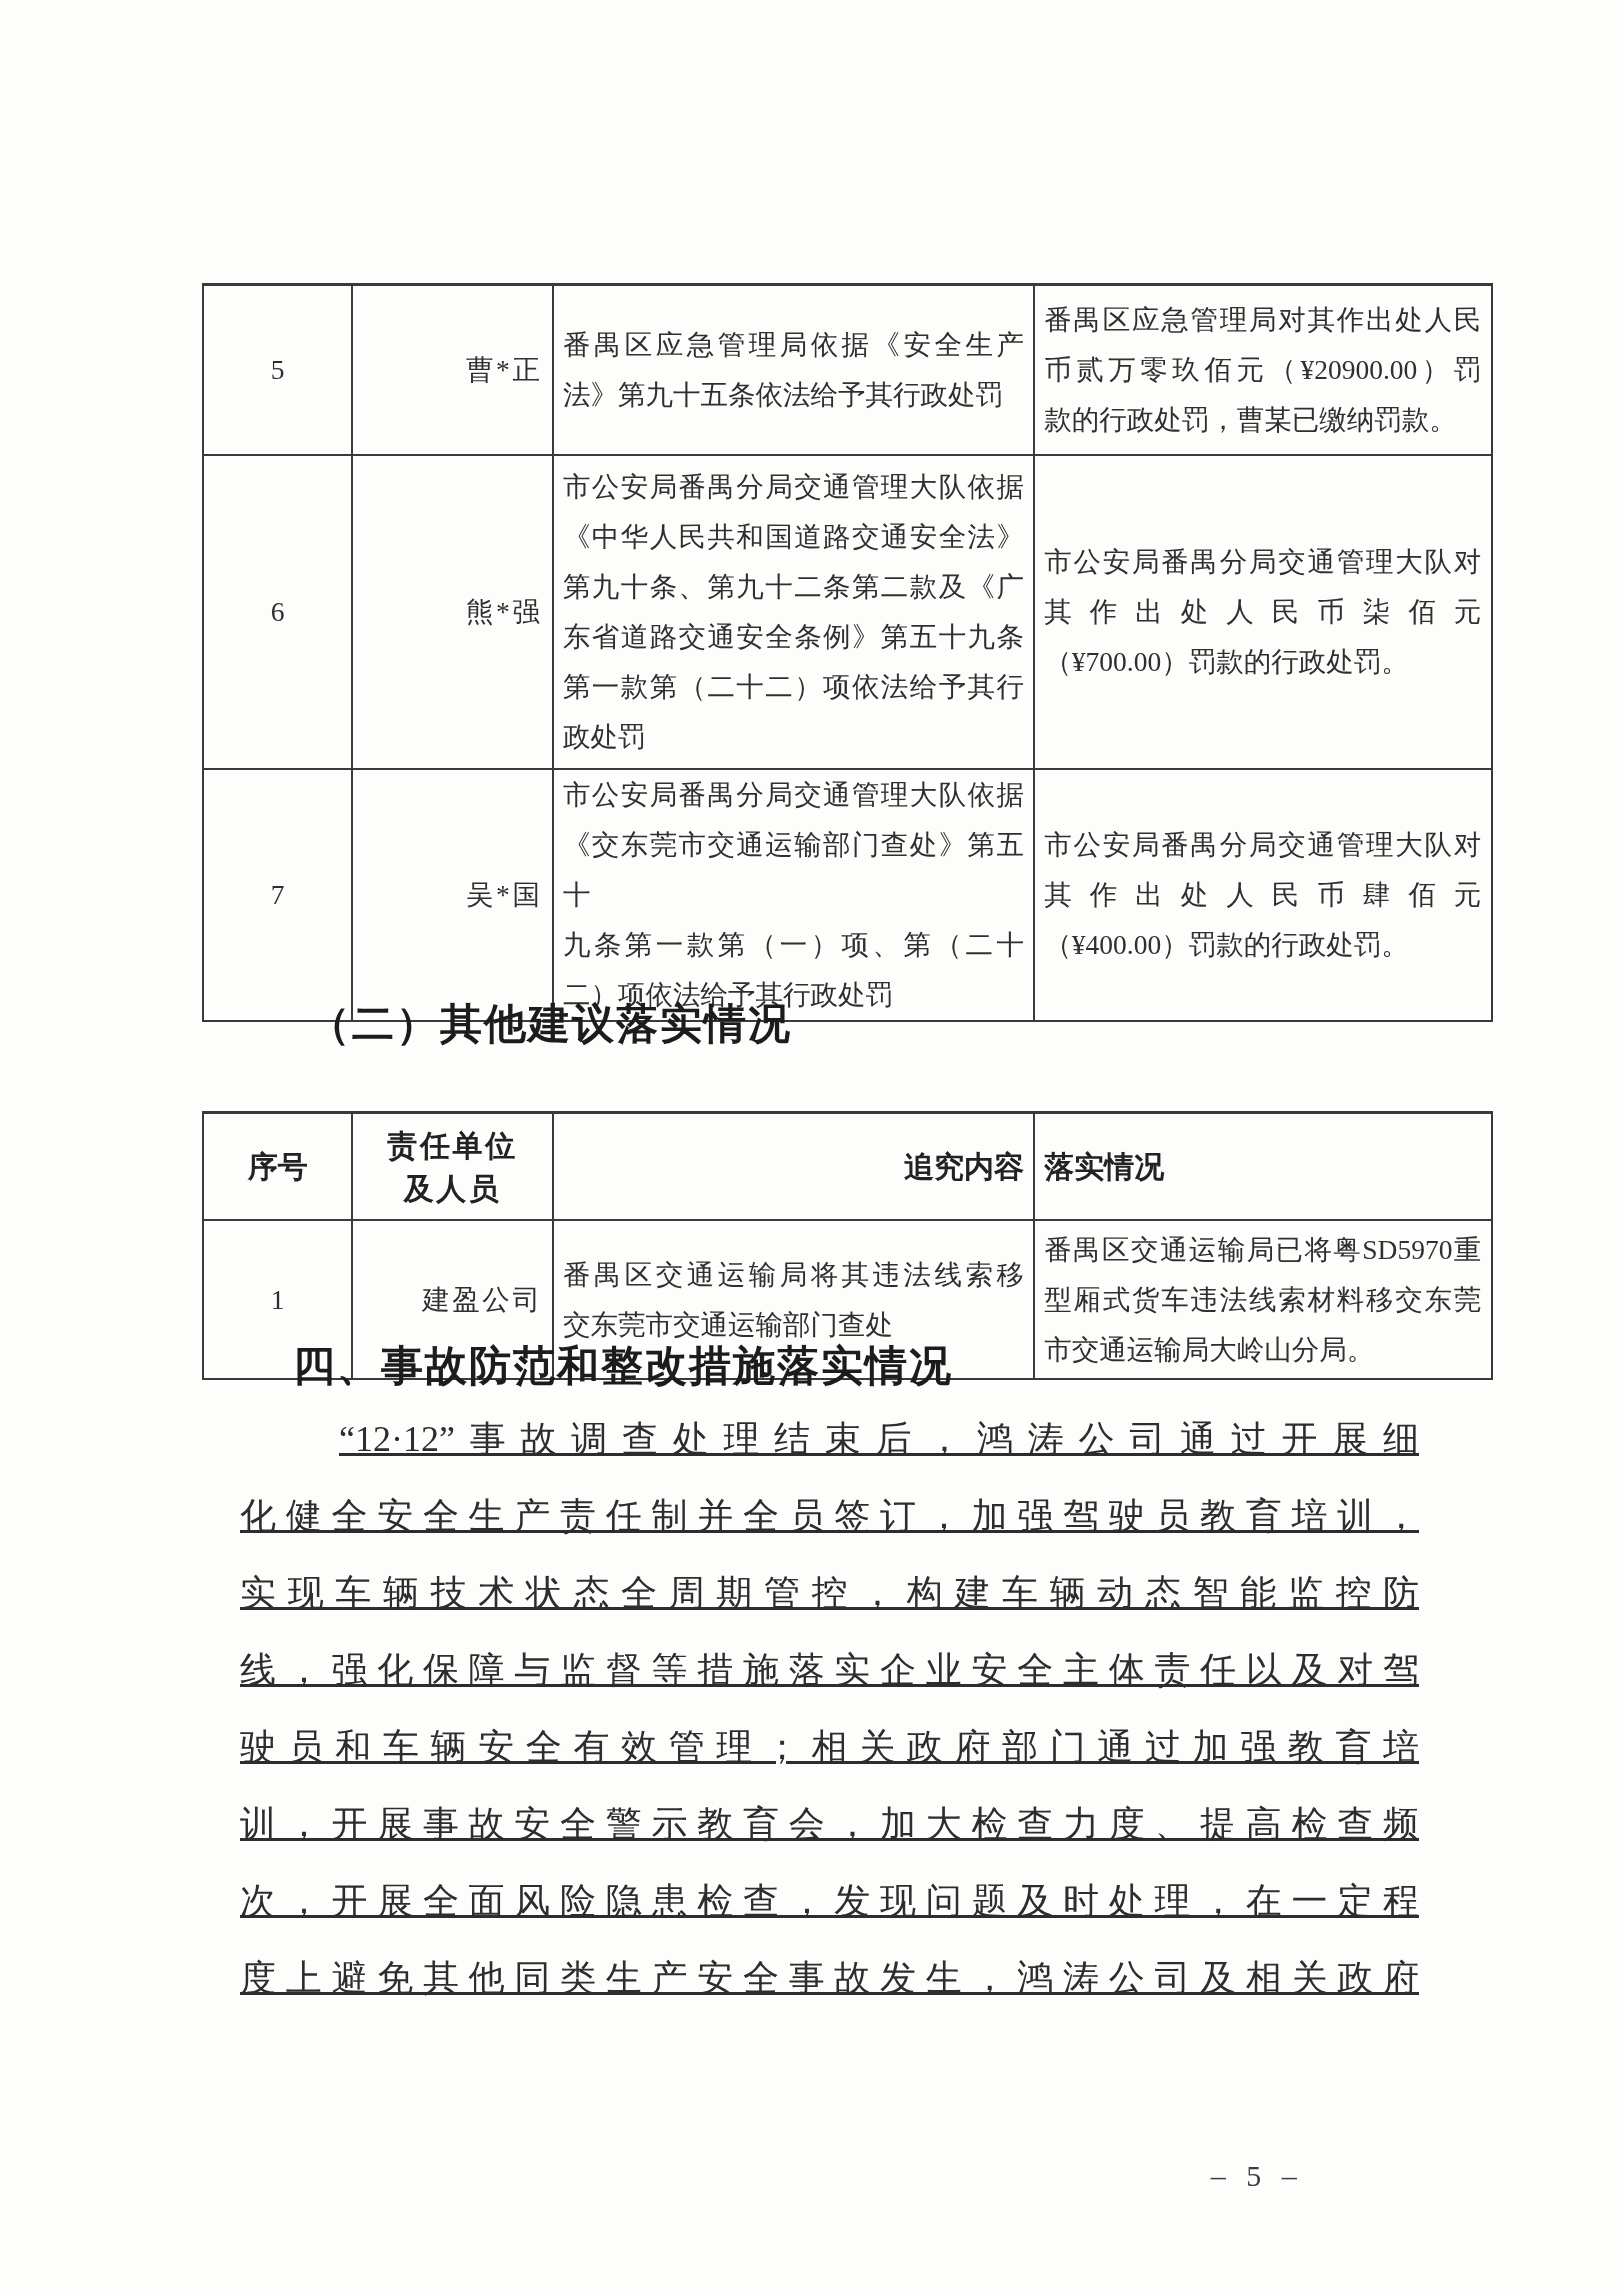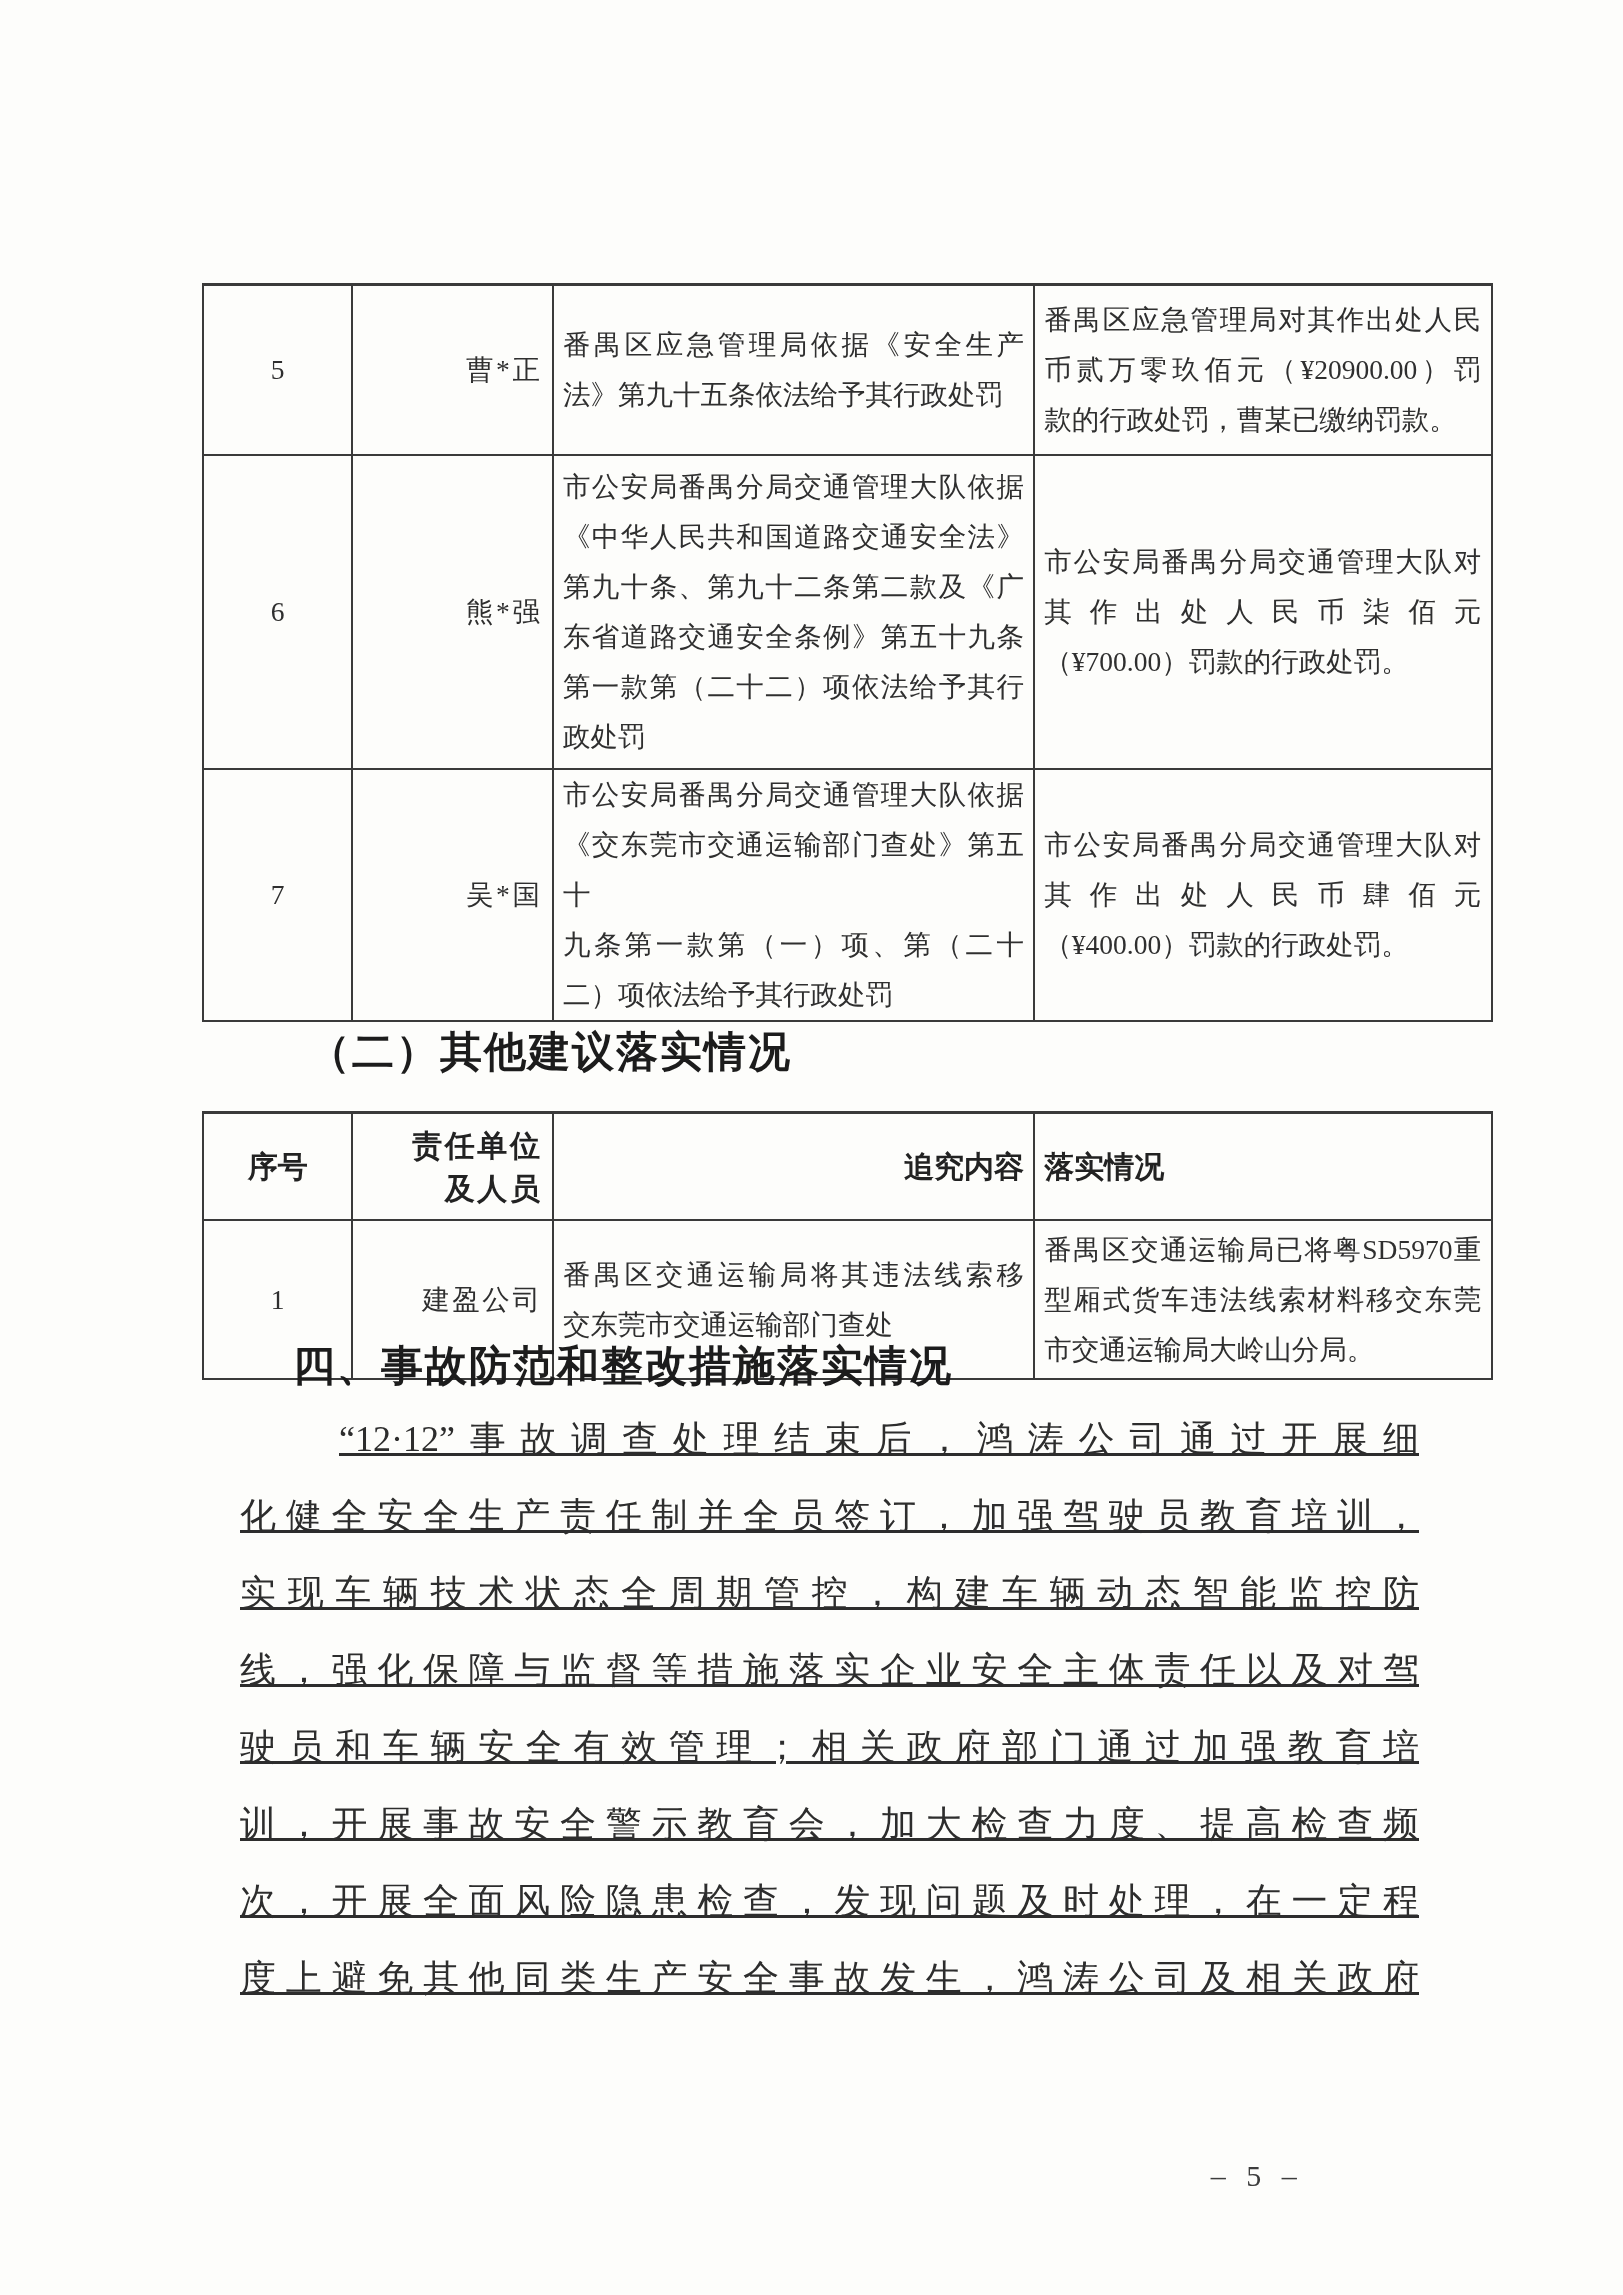--- a/index.html
+++ b/index.html
@@ -37,32 +37,32 @@
   td.c-basis{width:461px;}
   td.c-result{width:437px;padding:0 6.5px;}
   tr.r5 td{height:168px;}
   tr.r6 td{height:312px;}
   tr.r7 td{height:211px;}
   tr.rh td{height:105px;font-weight:bold;font-size:30px;text-align:center;
            font-family:"Liberation Sans", sans-serif;line-height:43px;color:#222;}
   tr.rd1 td{height:157px;}
   .jl{text-align:justify;text-align-last:justify;}
   .jl.last{text-align-last:left;}
-  .cl{text-align:right;}
+  .cl{text-align:center;}
   
   .h-bold{
     position:absolute;
     font-family:"Liberation Sans", sans-serif;
     font-weight:bold;
     font-size:42px;
     letter-spacing:2px;
     color:#1c1c1c;
     white-space:nowrap;
   }
-  #sec2-heading{left:308px;top:996px;margin-top:28px;}
+  #sec2-heading{left:308px;top:996px;}
   #sec4-heading{left:293px;top:1338px;}
   
   #body-paragraph{
     position:absolute;
     left:240px;top:1401px;width:1179px;
     color:#2d2d2d;
   }
   .pline{
     height:77px;line-height:77px;
     font-size:36px;

